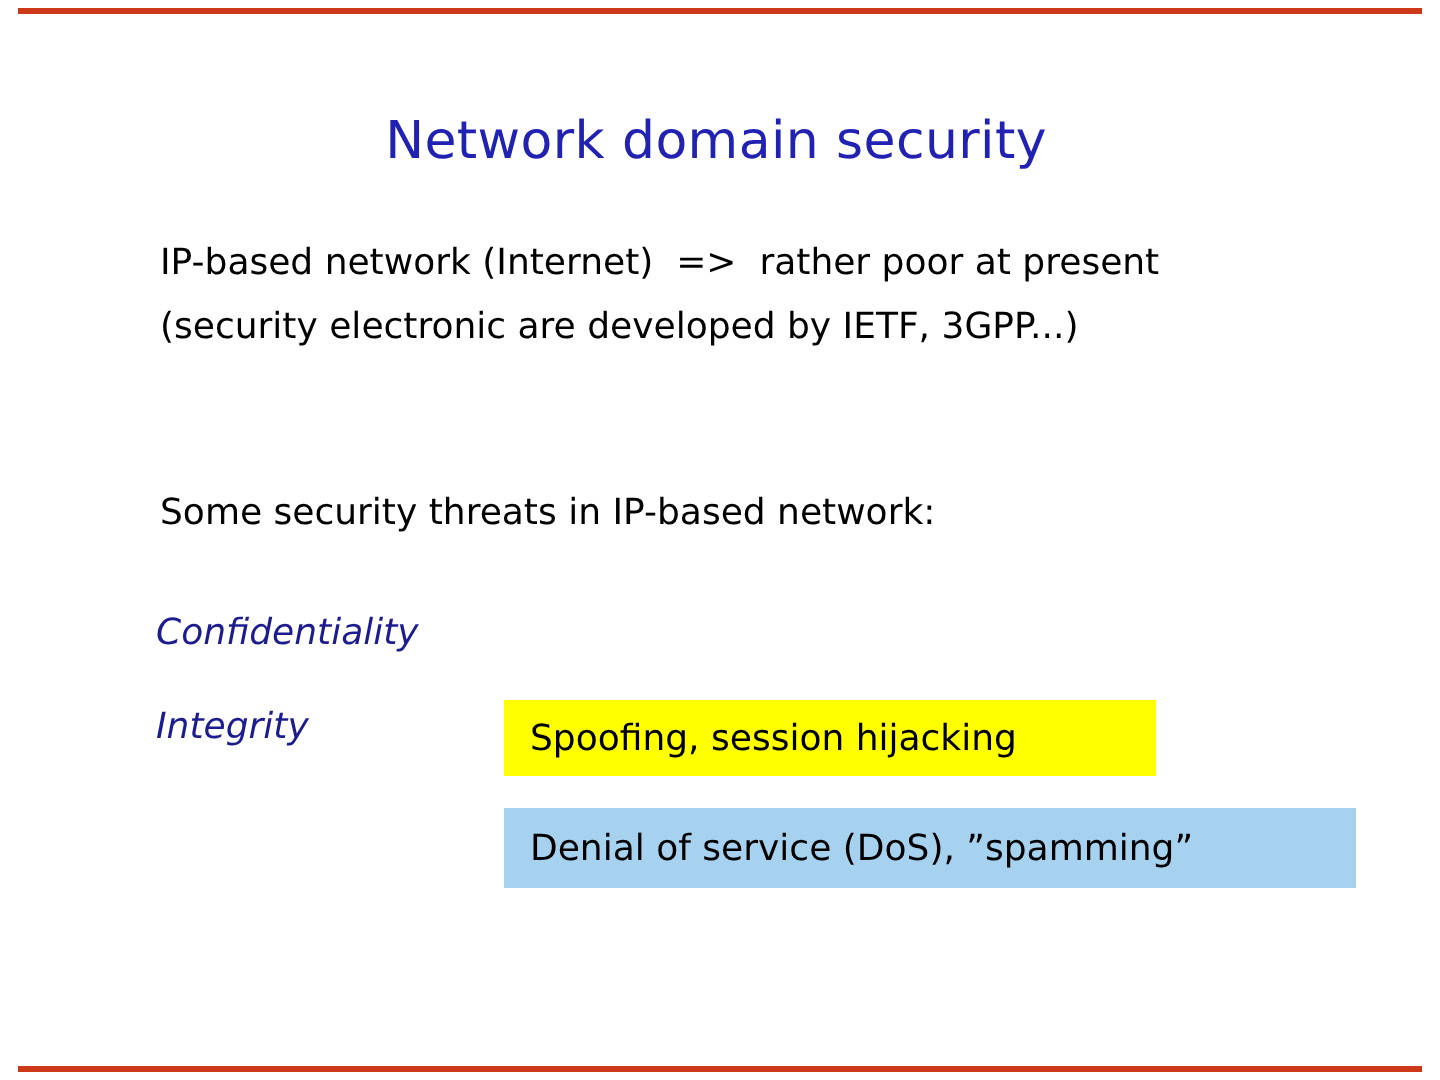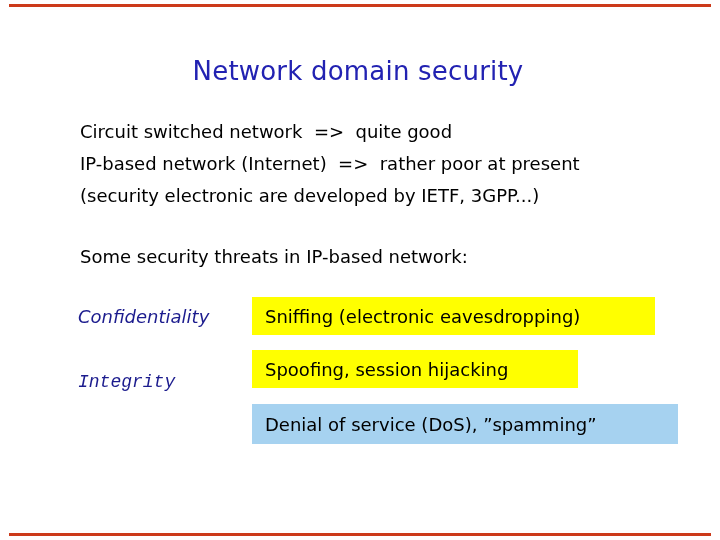--- a/index.html
+++ b/index.html
@@ -61,43 +61,41 @@
     display: flex;
     align-items: center;
     box-sizing: border-box;
     padding-left: 13px;
     font-size: 18px;
     color: #000000;
     white-space: pre-wrap;
   }
   .label-1 { top: 297px; height: 38px; }
   .box-1   { top: 297px; height: 38px; width: 403px; }
-  .label-2 { top: 363px; height: 38px; font-family: Liberation Mono, monospace; }
+  .label-2 { top: 344px; height: 38px; }
   .box-2   { top: 350px; height: 38px; width: 326px; }
   .box-3   { top: 404px; height: 40px; width: 426px; }
 </style>
 </head>
 <body>
 
 <div class="slide">
 
   <div class="rule rule-top" style="background: rgb(204, 58, 26);"></div>
 
   <div class="slide-title" style="color: rgb(34, 34, 178);">Network domain security</div>
 
   <div class="intro">
-    <div class="line">Circuit switched network  =&gt;  quite good</div>
     <div class="line">IP-based network (Internet)  =&gt;  rather poor at present</div>
     <div class="line">(security electronic are developed by IETF, 3GPP...)</div>
   </div>
 
   <div class="threats-heading">Some security threats in IP-based network:</div>
 
   <div class="row-label label-1" style="color: rgb(28, 28, 142);">Confidentiality</div>
-  <div class="threat-box box-1" style="background: rgb(255, 255, 0);">Sniffing (electronic eavesdropping)</div>
 
   <div class="row-label label-2" style="color: rgb(28, 28, 142);">Integrity</div>
   <div class="threat-box box-3" style="background: rgb(166, 210, 240);">Denial of service (DoS), ”spamming”</div>
 
   <div class="threat-box box-2" style="background: rgb(255, 255, 0);">Spoofing, session hijacking</div>
 
   <div class="rule rule-bottom" style="background: rgb(204, 58, 26);"></div>
 
 </div>
 

